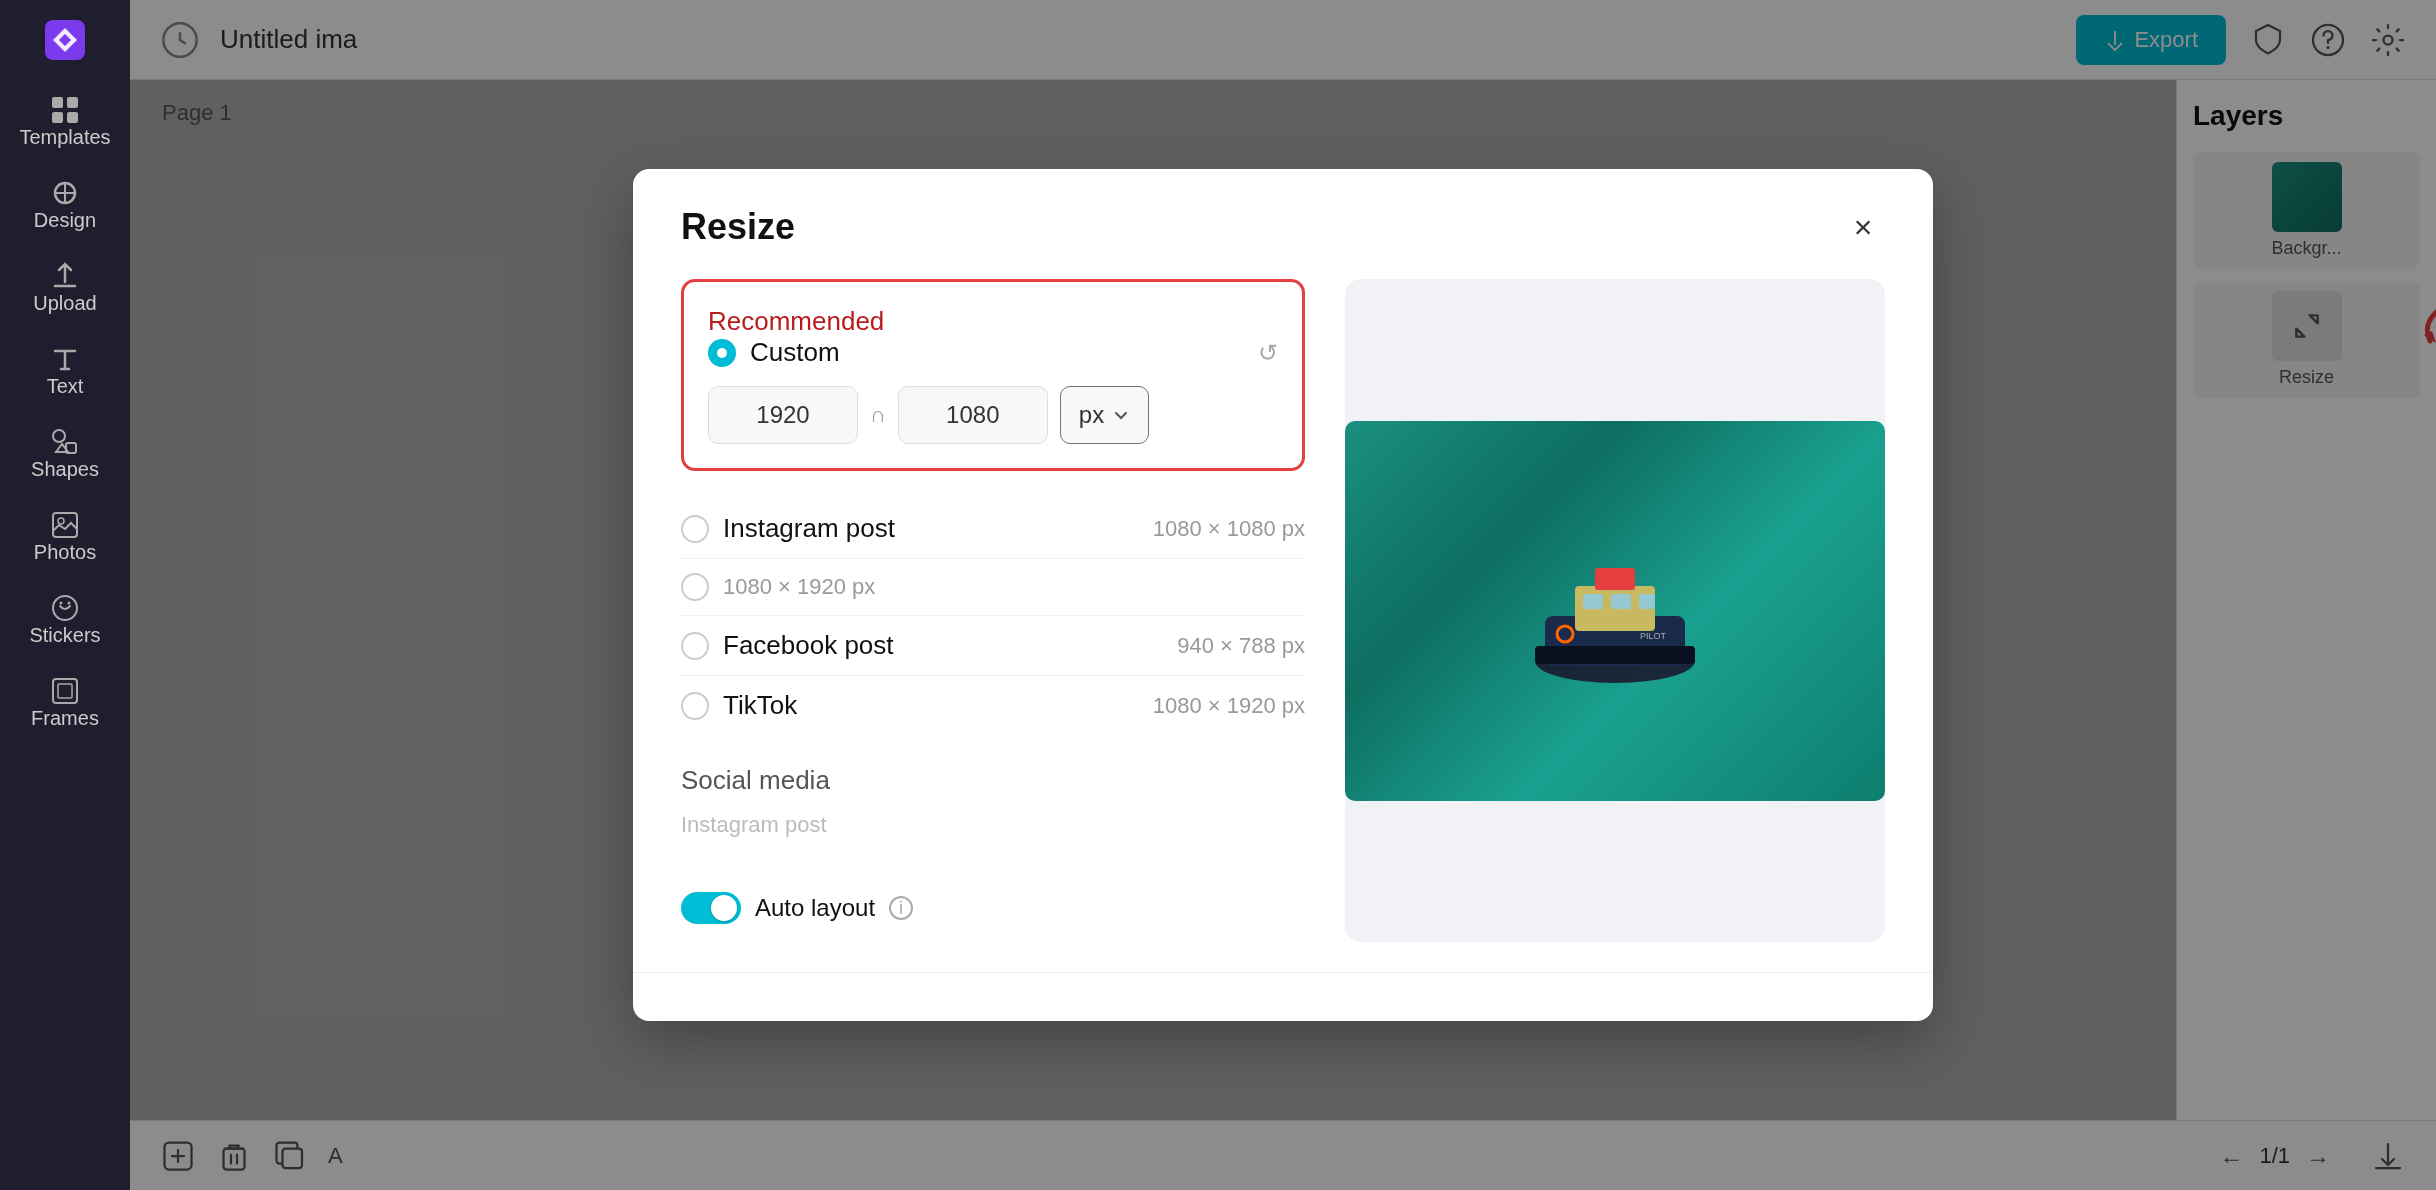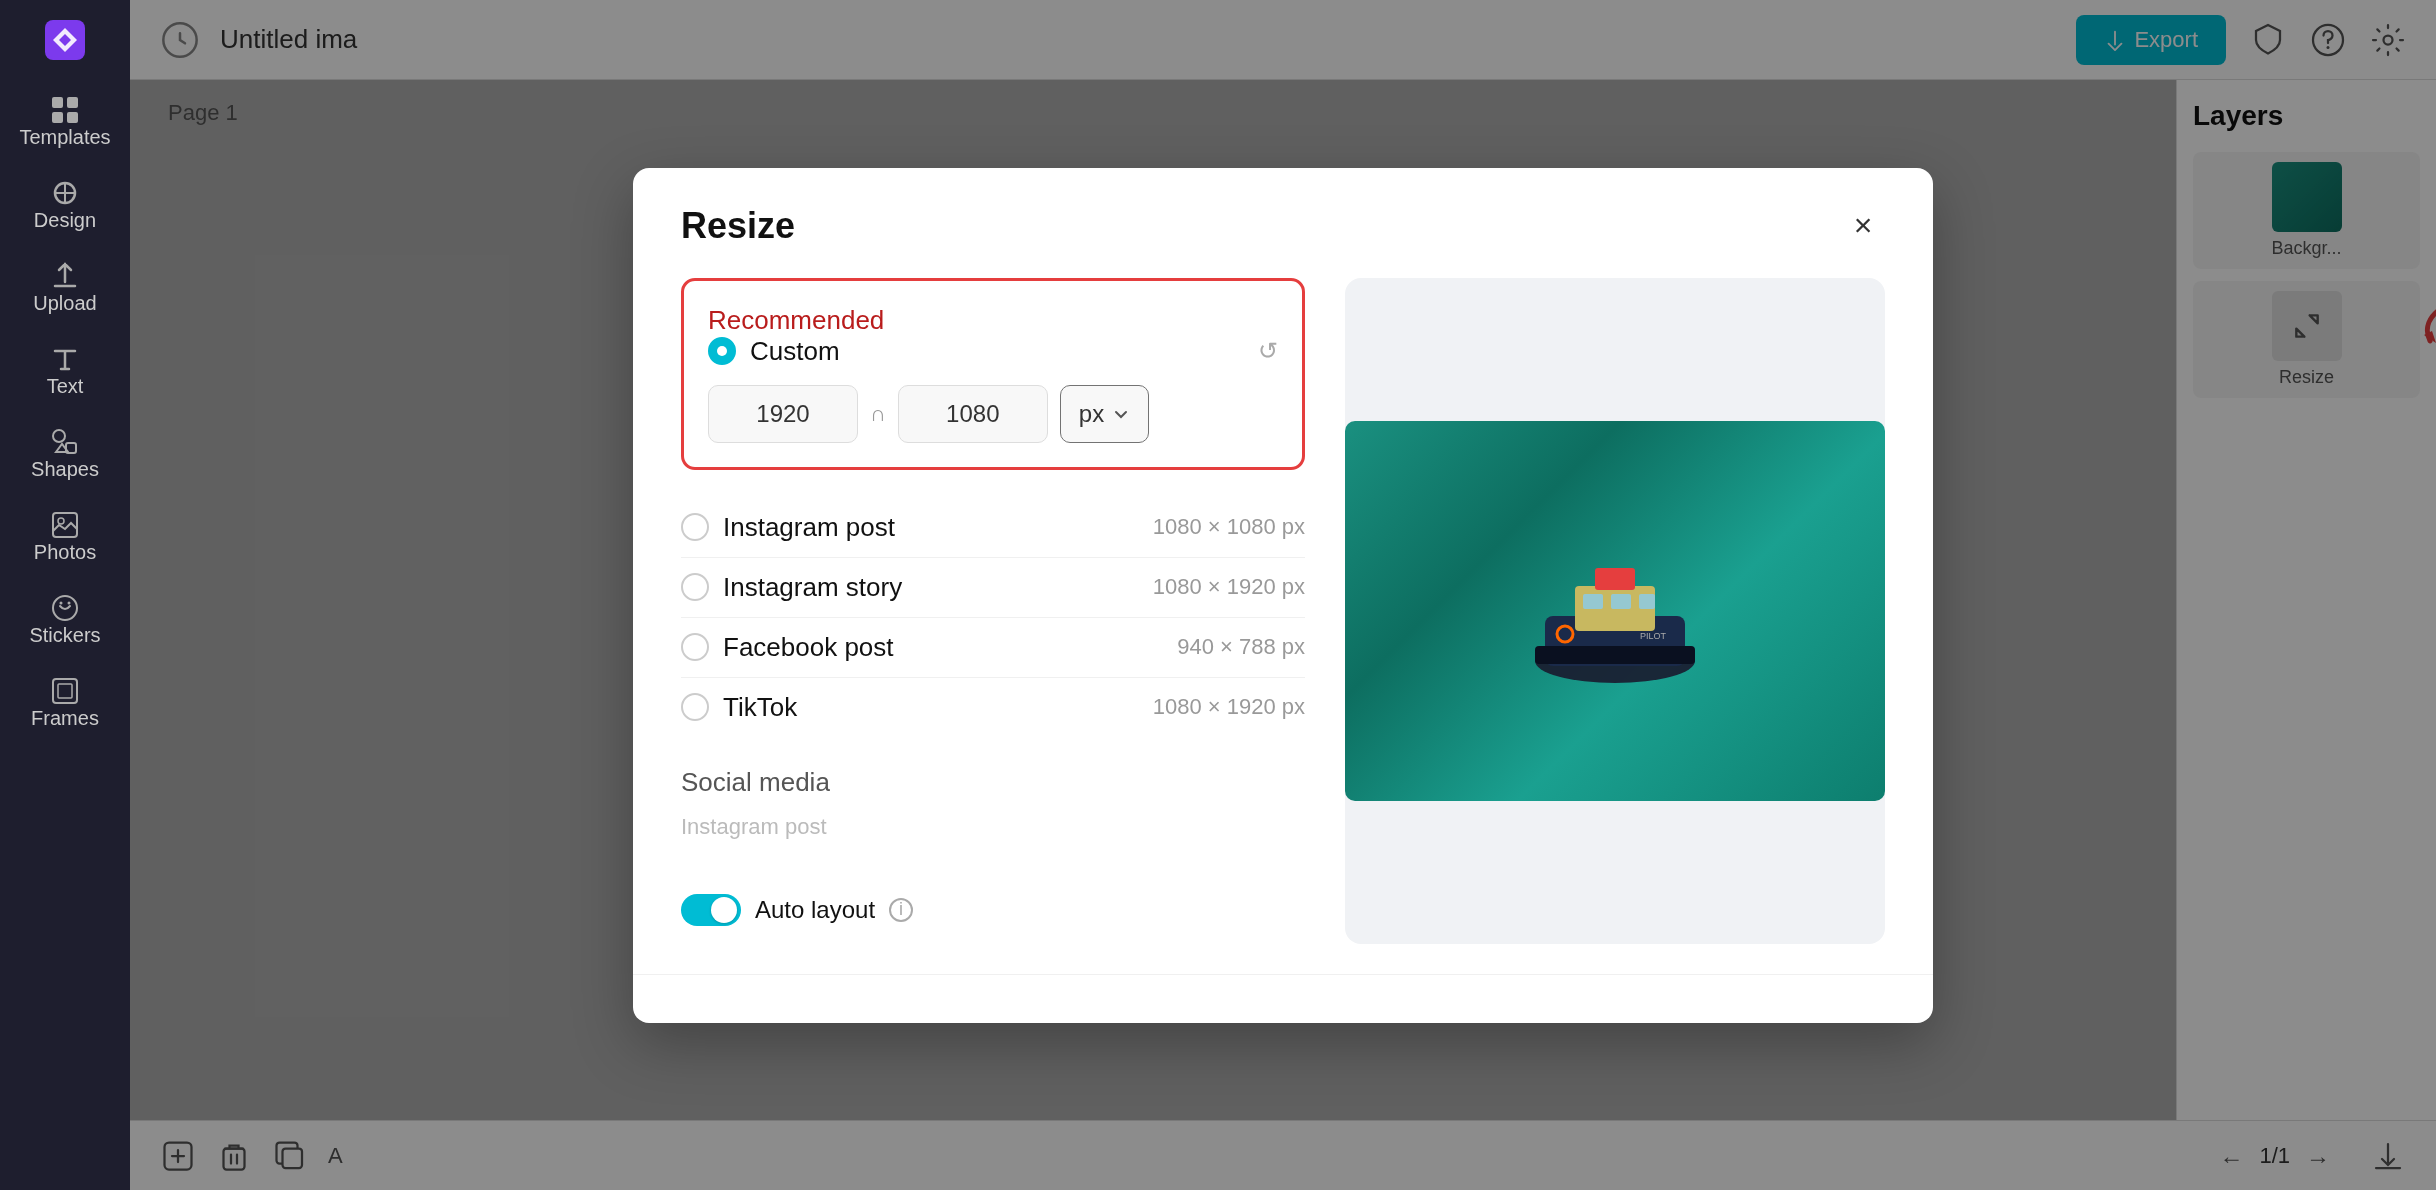--- a/index.html
+++ b/index.html
@@ -13,21 +13,21 @@
     .sidebar-logo { width: 60px; height: 60px; display: flex; align-items: center; justify-content: center; margin-bottom: 10px; }
     .sidebar-logo svg { width: 40px; height: 40px; }
     .sidebar-item { width: 100%; display: flex; flex-direction: column; align-items: center; padding: 14px 0; cursor: pointer; color: #aaa; font-size: 22px; }
     .sidebar-item span.label { font-size: 20px; color: #ccc; }
     .sidebar-item svg { width: 32px; height: 32px; }
     .top-bar { height: 80px; background: #fff; display: flex; align-items: center; padding: 0 30px; gap: 20px; border-bottom: 1px solid #ddd; }
     .top-bar-title { font-size: 26px; color: #333; }
     .export-btn { margin-left: auto; background: #00bcd4; color: #fff; border: none; padding: 12px 28px; border-radius: 8px; font-size: 22px; cursor: pointer; display: flex; align-items: center; gap: 8px; }
 
     .canvas-area { flex: 1; background: #b0b0b0; display: flex; align-items: center; justify-content: center; position: relative; }
-    .page-label { position: absolute; top: 20px; left: 38px; font-size: 22px; color: #555; }
+    .page-label { position: absolute; top: 20px; left: 32px; font-size: 22px; color: #555; }
     .canvas-img { width: 700px; height: 520px; background: linear-gradient(135deg, #1a7a6e 0%, #0d5a52 30%, #1a8c7a 60%, #0d6e5e 100%); border-radius: 10px; }
 
     
     .bottom-bar { height: 70px; background: #fff; border-top: 1px solid #ddd; display: flex; align-items: center; padding: 0 30px; gap: 20px; }
     .page-nav { margin-left: auto; display: flex; align-items: center; gap: 16px; font-size: 22px; color: #333; }
 
     
     .right-panel { width: 260px; background: #fff; border-left: 1px solid #ddd; display: flex; flex-direction: column; padding: 20px 16px; flex-shrink: 0; }
     .right-panel-title { font-size: 28px; font-weight: 600; color: #111; margin-bottom: 20px; }
 
@@ -298,21 +298,20 @@
             </div>
 
             <div style="margin-top:8px;">
               <div class="option-row">
                 <div class="radio-btn"></div>
                 <span class="radio-label">Instagram post</span>
                 <span class="radio-dims">1080 × 1080 px</span>
               </div>
               <div class="option-row">
                 <div class="radio-btn"></div>
-                <span class="radio-label">Instagram story</span>
                 <span class="radio-dims">1080 × 1920 px</span>
               </div>
               <div class="option-row">
                 <div class="radio-btn"></div>
                 <span class="radio-label">Facebook post</span>
                 <span class="radio-dims">940 × 788 px</span>
               </div>
               <div class="option-row">
                 <div class="radio-btn"></div>
                 <span class="radio-label">TikTok</span>

